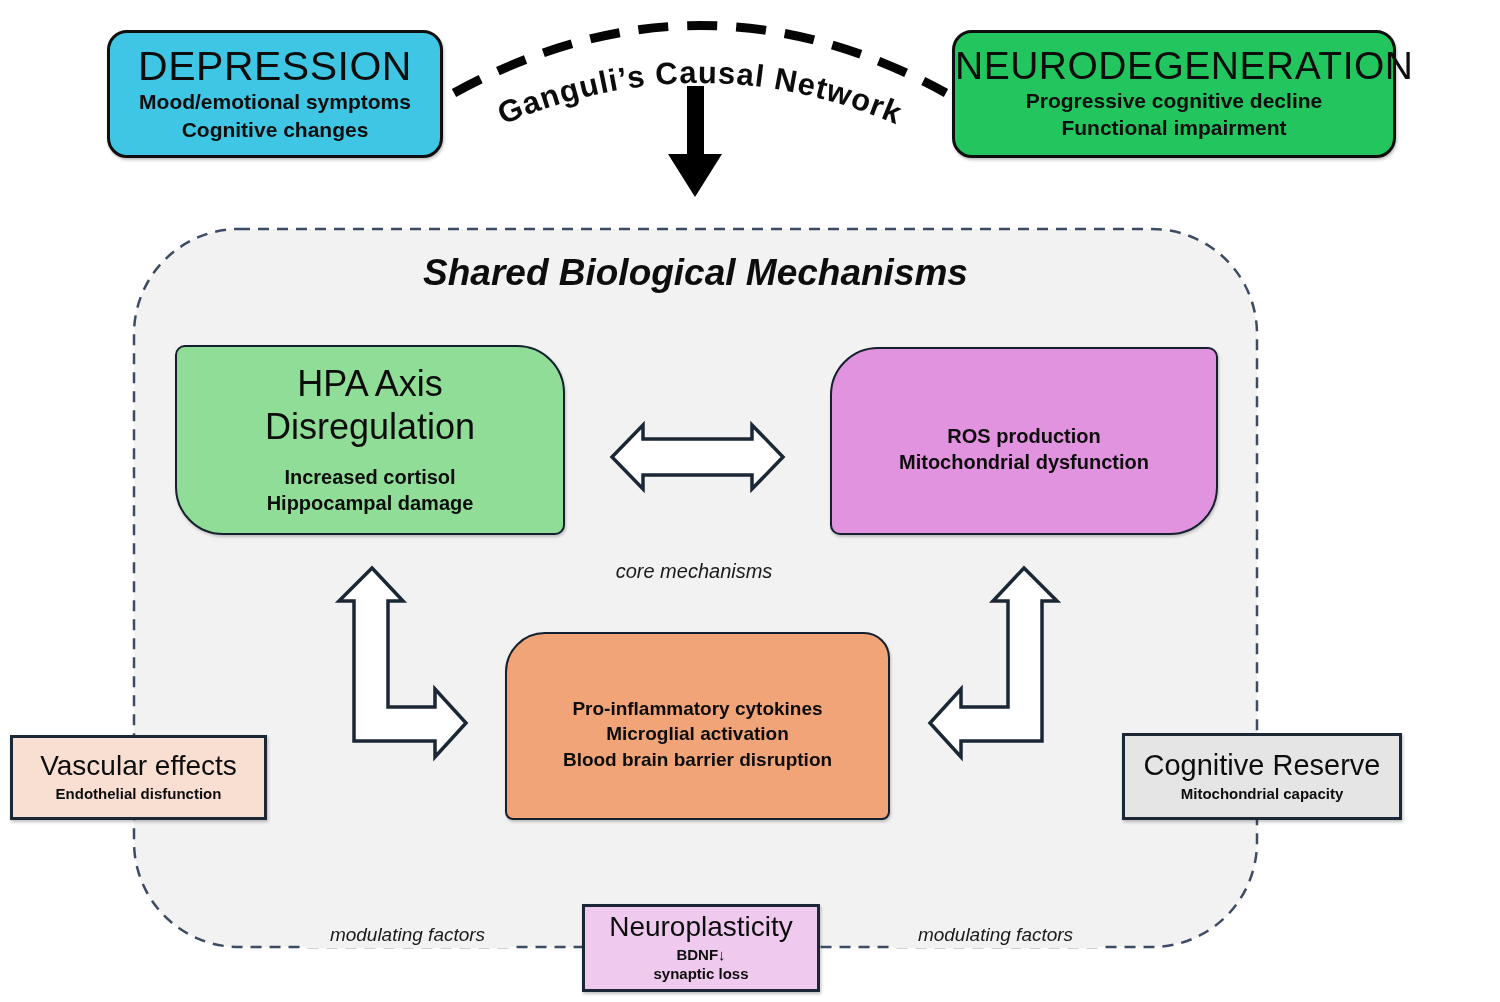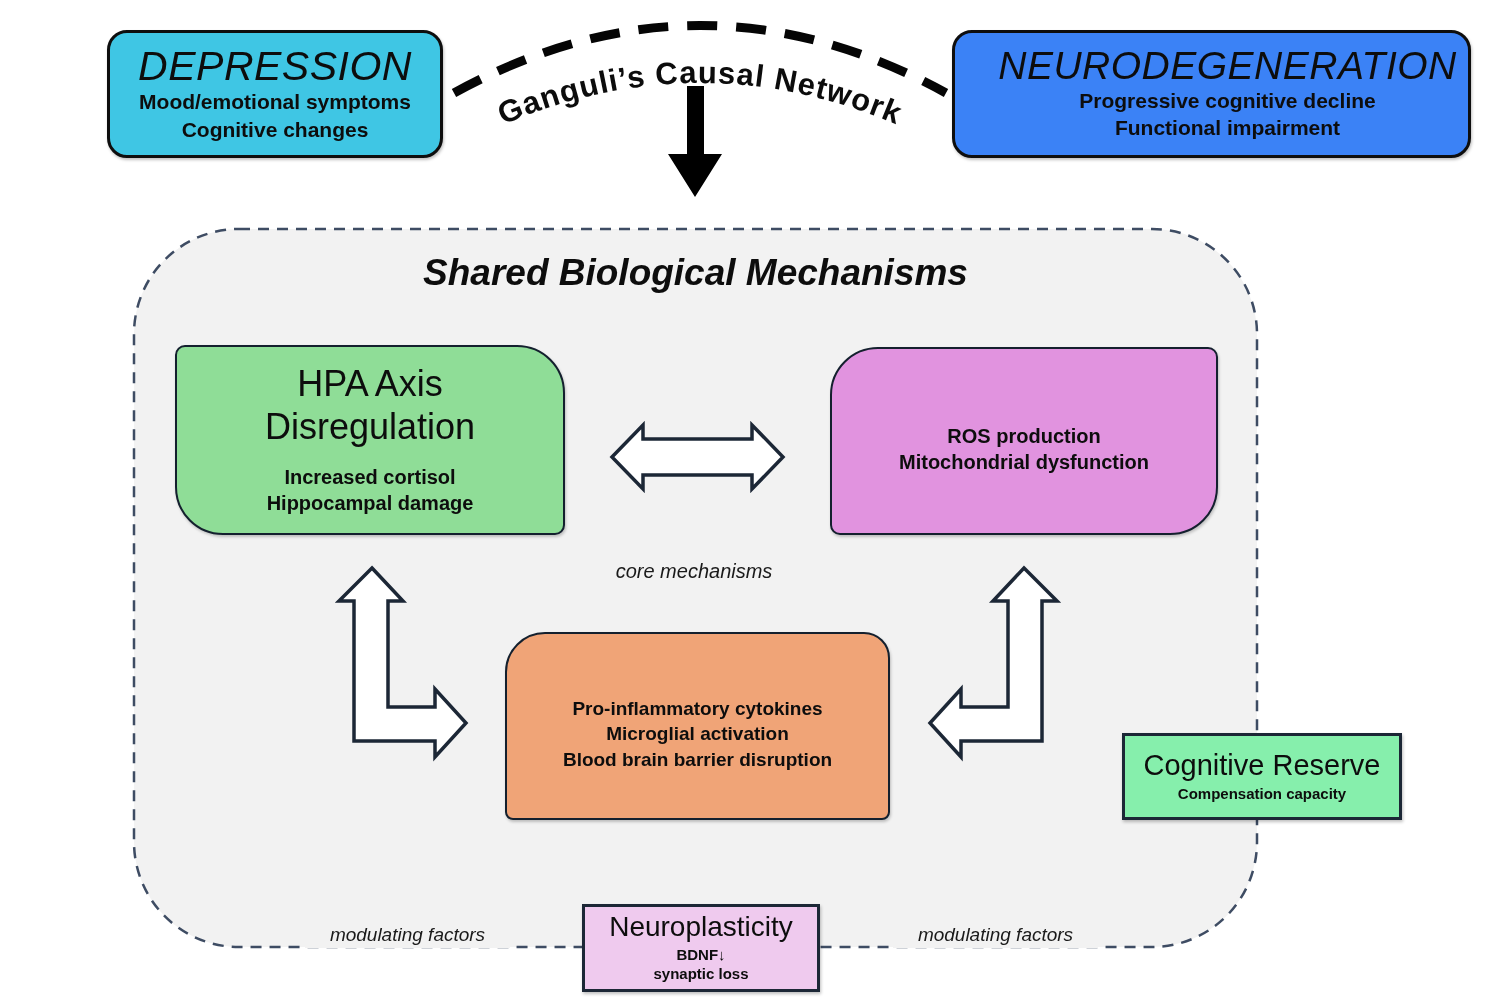--- a/index.html
+++ b/index.html
@@ -12,24 +12,24 @@
   .abs{position:absolute; box-sizing:border-box;}
   svg{display:block;}
 
   
   .disorder-box{
     border:3px solid #0e0e0e; border-radius:20px; text-align:center;
     display:flex; flex-direction:column; justify-content:center;
     box-shadow:1px 2px 3px rgba(0,0,0,.25);
     z-index:3;
   }
-  .disorder-title{font-size:41px; font-weight:normal; letter-spacing:.5px; line-height:1.05;font-style:italic;}
+  .disorder-title{font-size:41px; font-weight:normal; letter-spacing:.5px; line-height:1.05;}
   .disorder-sub{font-size:21px; font-weight:bold; line-height:1.3;}
   .box-depression{left:107px; top:30px; width:336px; height:128px; background:#3fc6e4;}
-  .box-neurodegeneration{left:952px; top:30px; width:519px; height:128px; background:#3b82f6;padding-left:32px;}
+  .box-neurodegeneration{left:952px; top:30px; width:444px; height:128px; background:#22c55e;}
 
   
   .shared-title{
     left:134px; top:252px; width:1123px; text-align:center;
     font-size:37px; font-weight:bold; z-index:1;font-style:italic;
   }
 
   .mech-box{
     border:2.5px solid #14202e; text-align:center;
     display:flex; flex-direction:column; justify-content:center;
@@ -51,21 +51,21 @@
   
   .mod-box{
     border:3px solid #1c2736; text-align:center; background:#fff;
     display:flex; flex-direction:column; justify-content:center;
     box-shadow:1px 2px 3px rgba(0,0,0,.25);
     z-index:2;
   }
   .mod-title{font-size:28px; font-weight:normal; line-height:1.1;}
   .mod-sub{font-size:15px; font-weight:bold; line-height:1.3; margin-top:2px;}
   .box-vascular{left:10px; top:735px; width:257px; height:85px; background:#f8dfd2;}
-  .box-cognitive{left:1122px; top:733px; width:280px; height:87px; background:#86efac;}
+  .box-cognitive{left:1122px; top:733px; width:280px; height:87px; background:#e5e5e5;}
   .box-cognitive .mod-title{font-size:29px;}
   .box-neuroplasticity{left:582px; top:904px; width:238px; height:88px; background:#efcaee;}
 
   .mod-factors-label{
     top:922px; text-align:center; font-size:19px; font-style:italic;
     color:#1a1a1a; background:#f2f2f2; z-index:1; padding:0 6px; line-height:26px;
   }
   .mod-factors-left{left:305px; width:205px;}
   .mod-factors-right{left:893px; width:205px;}
 
@@ -136,24 +136,28 @@
   <div class="abs core-label">core mechanisms</div>
 
   <div class="abs mech-box box-neuroinflammation">
     <div class="mech-sub">
       <div>Pro-inflammatory cytokines</div>
       <div>Microglial activation</div>
       <div>Blood brain barrier disruption</div>
     </div>
   </div>
 
+  <div class="abs mod-box box-vascular">
+    <div class="mod-title">Vascular effects</div>
+    <div class="mod-sub">Endothelial disfunction</div>
+  </div>
 
   <div class="abs mod-box box-cognitive">
     <div class="mod-title">Cognitive Reserve</div>
-    <div class="mod-sub">Compensation capacity</div>
+    <div class="mod-sub">Mitochondrial capacity</div>
   </div>
 
   <div class="abs mod-box box-neuroplasticity">
     <div class="mod-title">Neuroplasticity</div>
     <div class="mod-sub">
       <div>BDNF↓</div>
       <div>synaptic loss</div>
     </div>
   </div>
 

